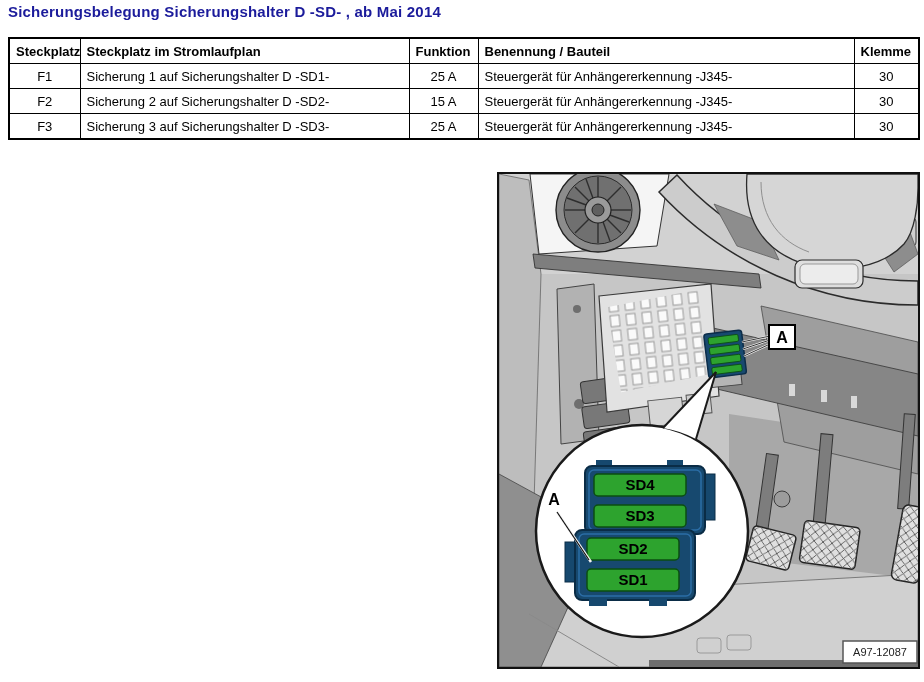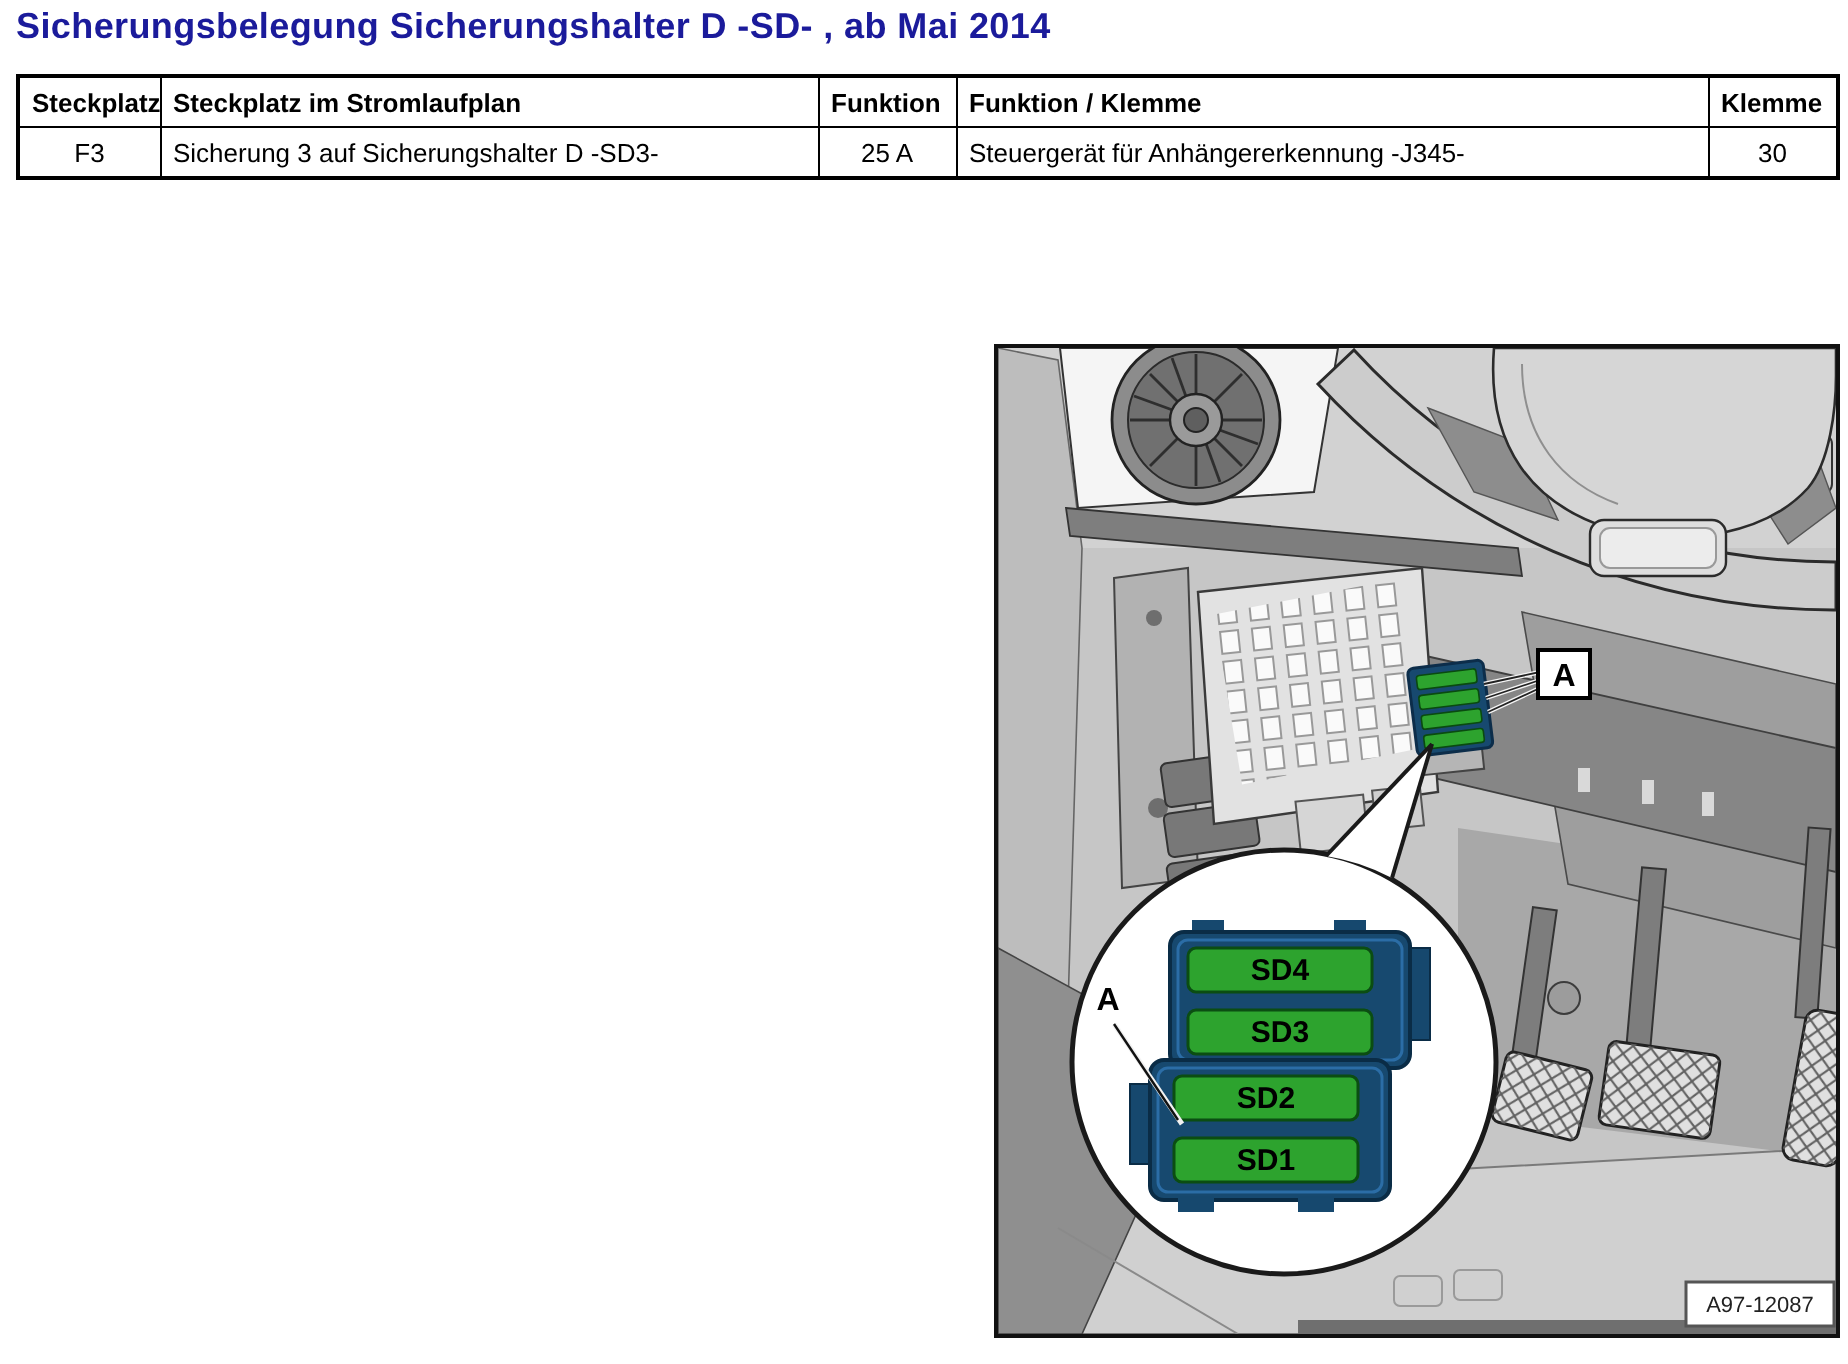--- a/index.html
+++ b/index.html
@@ -1,19 +1,19 @@
 <!DOCTYPE html>
 <html><head>
 <meta charset="utf-8">
 <style>
   html,body{margin:0;padding:0;background:#fff;}
   body{position:relative;width:924px;height:682px;overflow:hidden;
        font-family:"Liberation Sans",sans-serif;color:#000;}
   h1.title{position:absolute;left:8px;top:3px;margin:0;
-       font-size:18px;font-weight:bold;color:#1b1b9b;letter-spacing:.2px;}
+       font-size:15px;font-weight:bold;color:#1b1b9b;letter-spacing:.2px;}
   table.fuse{position:absolute;left:8px;top:37px;width:910px;
        border-collapse:collapse;table-layout:fixed;
        font-size:13px;border:2px solid #000;}
   table.fuse th,table.fuse td{border:1px solid #000;height:24px;
        padding:0 6px;overflow:hidden;white-space:nowrap;vertical-align:middle;}
   table.fuse th{font-weight:bold;text-align:left;}
   table.fuse td.c{text-align:center;padding:0 2px;}
   .figure{position:absolute;left:497px;top:172px;width:423px;height:497px;
        border:2px solid #111;box-sizing:border-box;background:#fff;}
   .figure svg{display:block;width:100%;height:100%;}
@@ -33,25 +33,39 @@
       <col style="width:329px">
       <col style="width:69px">
     <col style="width:376px">
       <col style="width:65px">
   </colgroup>
   <thead>
     <tr>
       <th>Steckplatz</th>
       <th>Steckplatz im Stromlaufplan</th>
       <th>Funktion</th>
-      <th>Funktion / Klemme</th>
+      <th>Benennung / Bauteil</th>
       <th>Klemme</th>
     </tr>
   </thead>
   <tbody>
+    <tr>
+      <td class="c">F1</td>
+      <td>Sicherung 1 auf Sicherungshalter D -SD1-</td>
+      <td class="c">25 A</td>
+      <td>Steuergerät für Anhängererkennung -J345-</td>
+      <td class="c">30</td>
+    </tr>
+    <tr>
+      <td class="c">F2</td>
+      <td>Sicherung 2 auf Sicherungshalter D -SD2-</td>
+      <td class="c">15 A</td>
+      <td>Steuergerät für Anhängererkennung -J345-</td>
+      <td class="c">30</td>
+    </tr>
     <tr>
       <td class="c">F3</td>
       <td>Sicherung 3 auf Sicherungshalter D -SD3-</td>
       <td class="c">25 A</td>
       <td>Steuergerät für Anhängererkennung -J345-</td>
       <td class="c">30</td>
     </tr>
   </tbody>
 </table>
 

